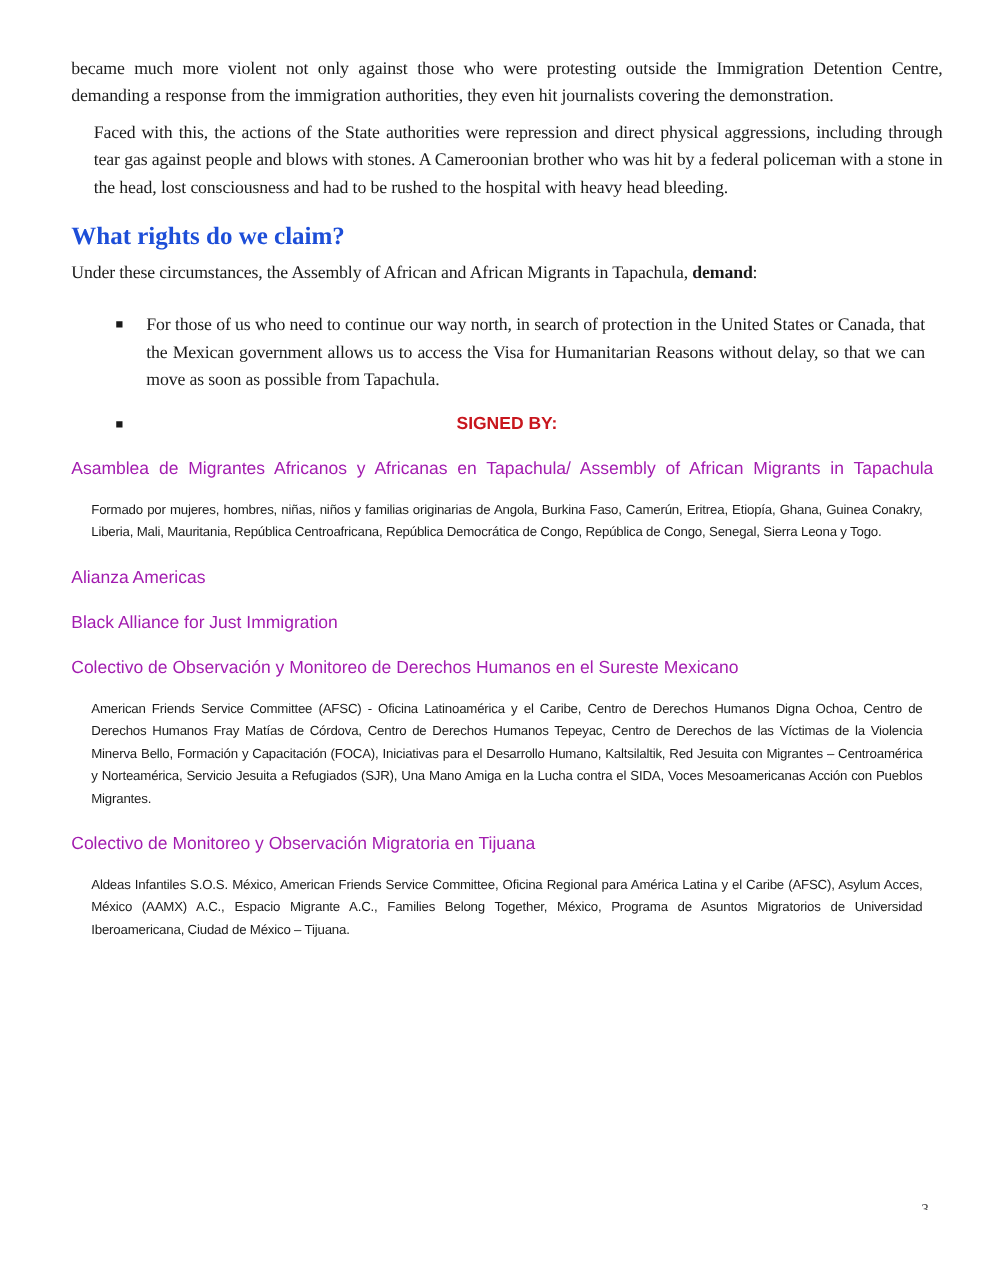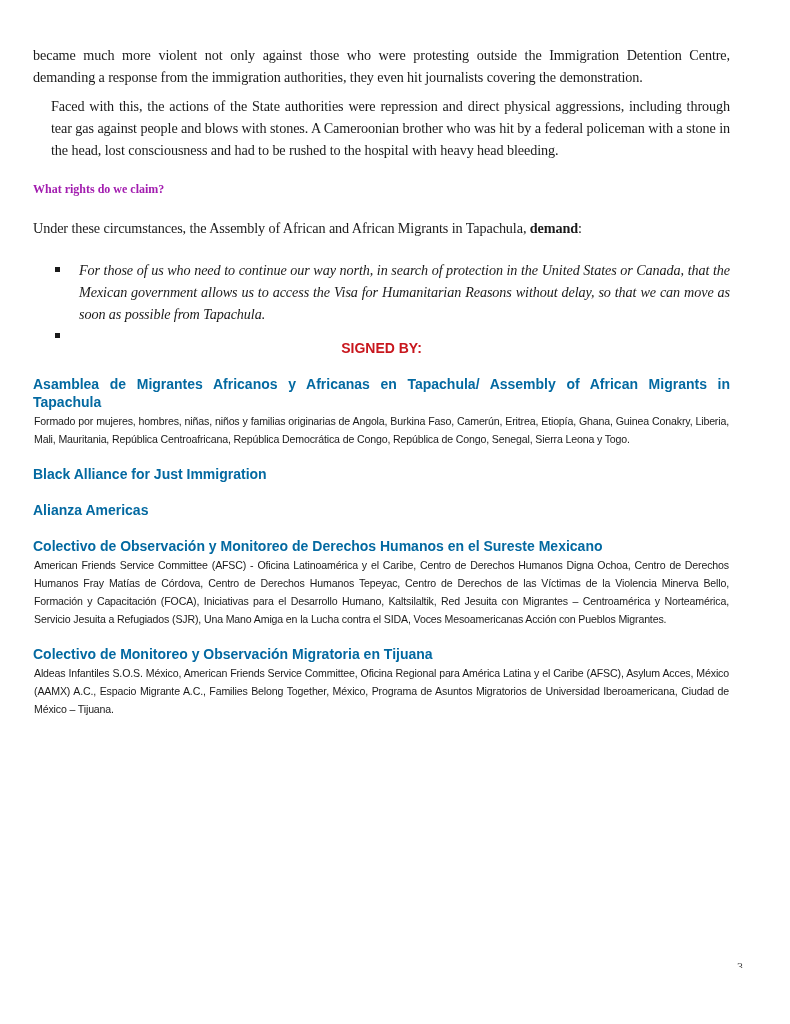--- a/index.html
+++ b/index.html
@@ -9,92 +9,91 @@
     }
     body {
       width: 790px;
       height: 1024px;
       position: relative;
       overflow: hidden;
       color: #1a1a1a;
     }
     .page {
       position: absolute;
-      left: 33px;
+      left: 57px;
       top: 44px;
       width: 697px;
     }
     .serif {
       font-family: "Liberation Serif", "DejaVu Serif", serif;
       font-size: 14.2px;
       line-height: 22px;
       text-align: justify;
       letter-spacing: -0.1px;
     }
     .p1 { margin: 0 0 7px 0; }
     .p2 { margin: 0 0 14px 18px; }
     .heading {
       font-family: "Liberation Serif", "DejaVu Serif", serif;
       font-weight: bold;
-      color: #a21caf;
-      font-size: 12px;
+      color: #1d4ed8;
+      font-size: 20px;
       line-height: 20px;
       margin: 18px 0 0 0;
     }
     .intro {
-      margin: 18px 0 20px 0;
+      margin: 8px 0 20px 0;
     }
     .intro b { font-weight: bold; }
     ul.demands {
       list-style: none;
       margin: 0 0 14px 0;
       padding: 0;
     }
     ul.demands li {
       position: relative;
       padding-left: 46px;
-      margin: 0;
-      font-style: italic;
+      margin: 14px;
     }
     ul.demands li .bullet {
       position: absolute;
       left: 22px;
       top: 8px;
       width: 5px;
       height: 5px;
       background: #1a1a1a;
     }
     .signed {
       font-family: "Liberation Sans", "DejaVu Sans", sans-serif;
       font-weight: bold;
       color: #c8161d;
       font-size: 14px;
       line-height: 18px;
       margin: 4px 0 18px 0;
       text-align: center;
     }
     .org-title {
       font-family: "Liberation Sans", "DejaVu Sans", sans-serif;
-      font-weight: bold;
-      color: #0369a1;
+      font-weight: normal;
+      color: #a21caf;
       font-size: 14px;
       line-height: 18px;
       text-align: justify;
       word-spacing: 4px;
       margin: 0;
     }
     .org-title.plain { word-spacing: 0; }
     .org-desc {
       font-family: "Liberation Sans", "DejaVu Sans", sans-serif;
       font-size: 10.6px;
       line-height: 18px;
       color: #1a1a1a;
       text-align: justify;
       letter-spacing: -0.15px;
-      margin: 1px;
+      margin: 16px;
     }
     .org {
       margin-bottom: 17px;
     }
     .org.single {
       margin-bottom: 18px;
     }
     .page-number {
       position: absolute;
       left: 737px;
@@ -125,25 +124,25 @@
   </ul>
 
   <div class="signed">SIGNED BY:</div>
 
   <div class="org">
     <p class="org-title">Asamblea de Migrantes Africanos y Africanas en Tapachula/ Assembly of African Migrants in Tapachula</p>
     <p class="org-desc">Formado por mujeres, hombres, niñas, niños y familias originarias de Angola, Burkina Faso, Camerún, Eritrea, Etiopía, Ghana, Guinea Conakry, Liberia, Mali, Mauritania, República Centroafricana, República Democrática de Congo, República de Congo, Senegal, Sierra Leona y Togo.</p>
   </div>
 
   <div class="org single">
-    <p class="org-title plain">Black Alliance for Just Immigration</p>
+    <p class="org-title plain">Alianza Americas</p>
   </div>
 
   <div class="org single">
-    <p class="org-title plain">Alianza Americas</p>
+    <p class="org-title plain">Black Alliance for Just Immigration</p>
   </div>
 
   <div class="org">
     <p class="org-title plain">Colectivo de Observación y Monitoreo de Derechos Humanos en el Sureste Mexicano</p>
     <p class="org-desc">American Friends Service Committee (AFSC) - Oficina Latinoamérica y el Caribe, Centro de Derechos Humanos Digna Ochoa, Centro de Derechos Humanos Fray Matías de Córdova, Centro de Derechos Humanos Tepeyac, Centro de Derechos de las Víctimas de la Violencia Minerva Bello, Formación y Capacitación (FOCA), Iniciativas para el Desarrollo Humano, Kaltsilaltik, Red Jesuita con Migrantes – Centroamérica y Norteamérica, Servicio Jesuita a Refugiados (SJR), Una Mano Amiga en la Lucha contra el SIDA, Voces Mesoamericanas Acción con Pueblos Migrantes.</p>
   </div>
 
   <div class="org">
     <p class="org-title plain">Colectivo de Monitoreo y Observación Migratoria en Tijuana</p>
     <p class="org-desc">Aldeas Infantiles S.O.S. México, American Friends Service Committee, Oficina Regional para América Latina y el Caribe (AFSC), Asylum Acces, México (AAMX) A.C., Espacio Migrante A.C., Families Belong Together, México, Programa de Asuntos Migratorios de Universidad Iberoamericana, Ciudad de México – Tijuana.</p>

